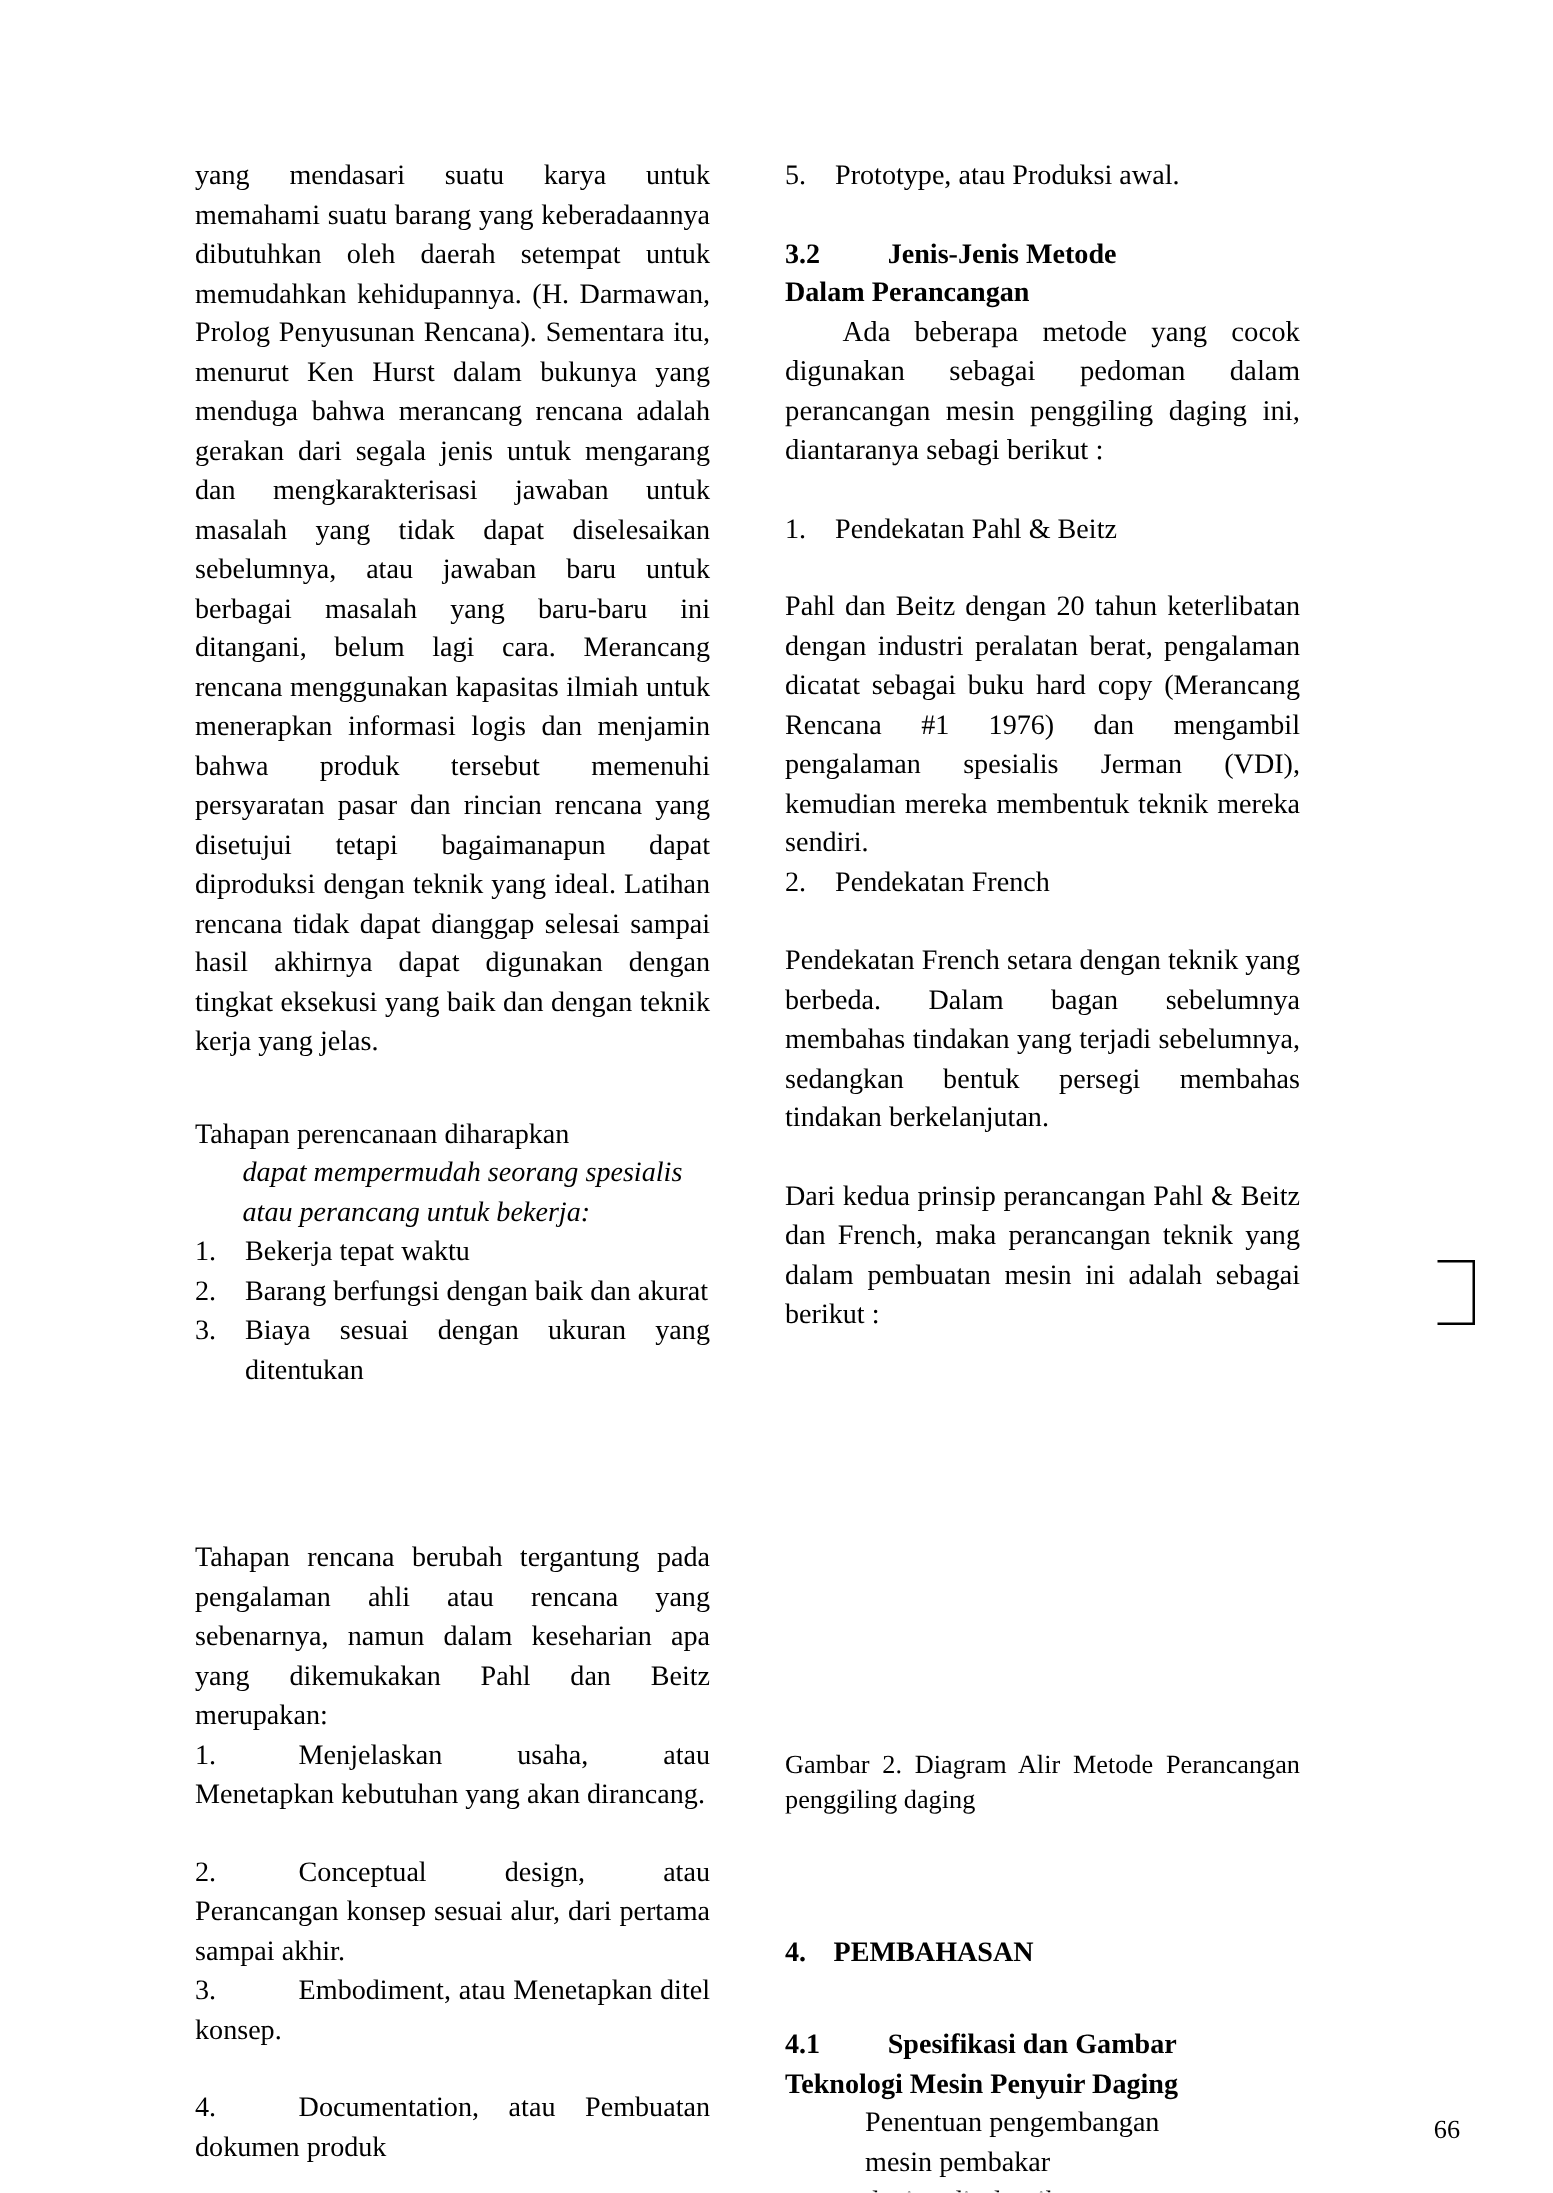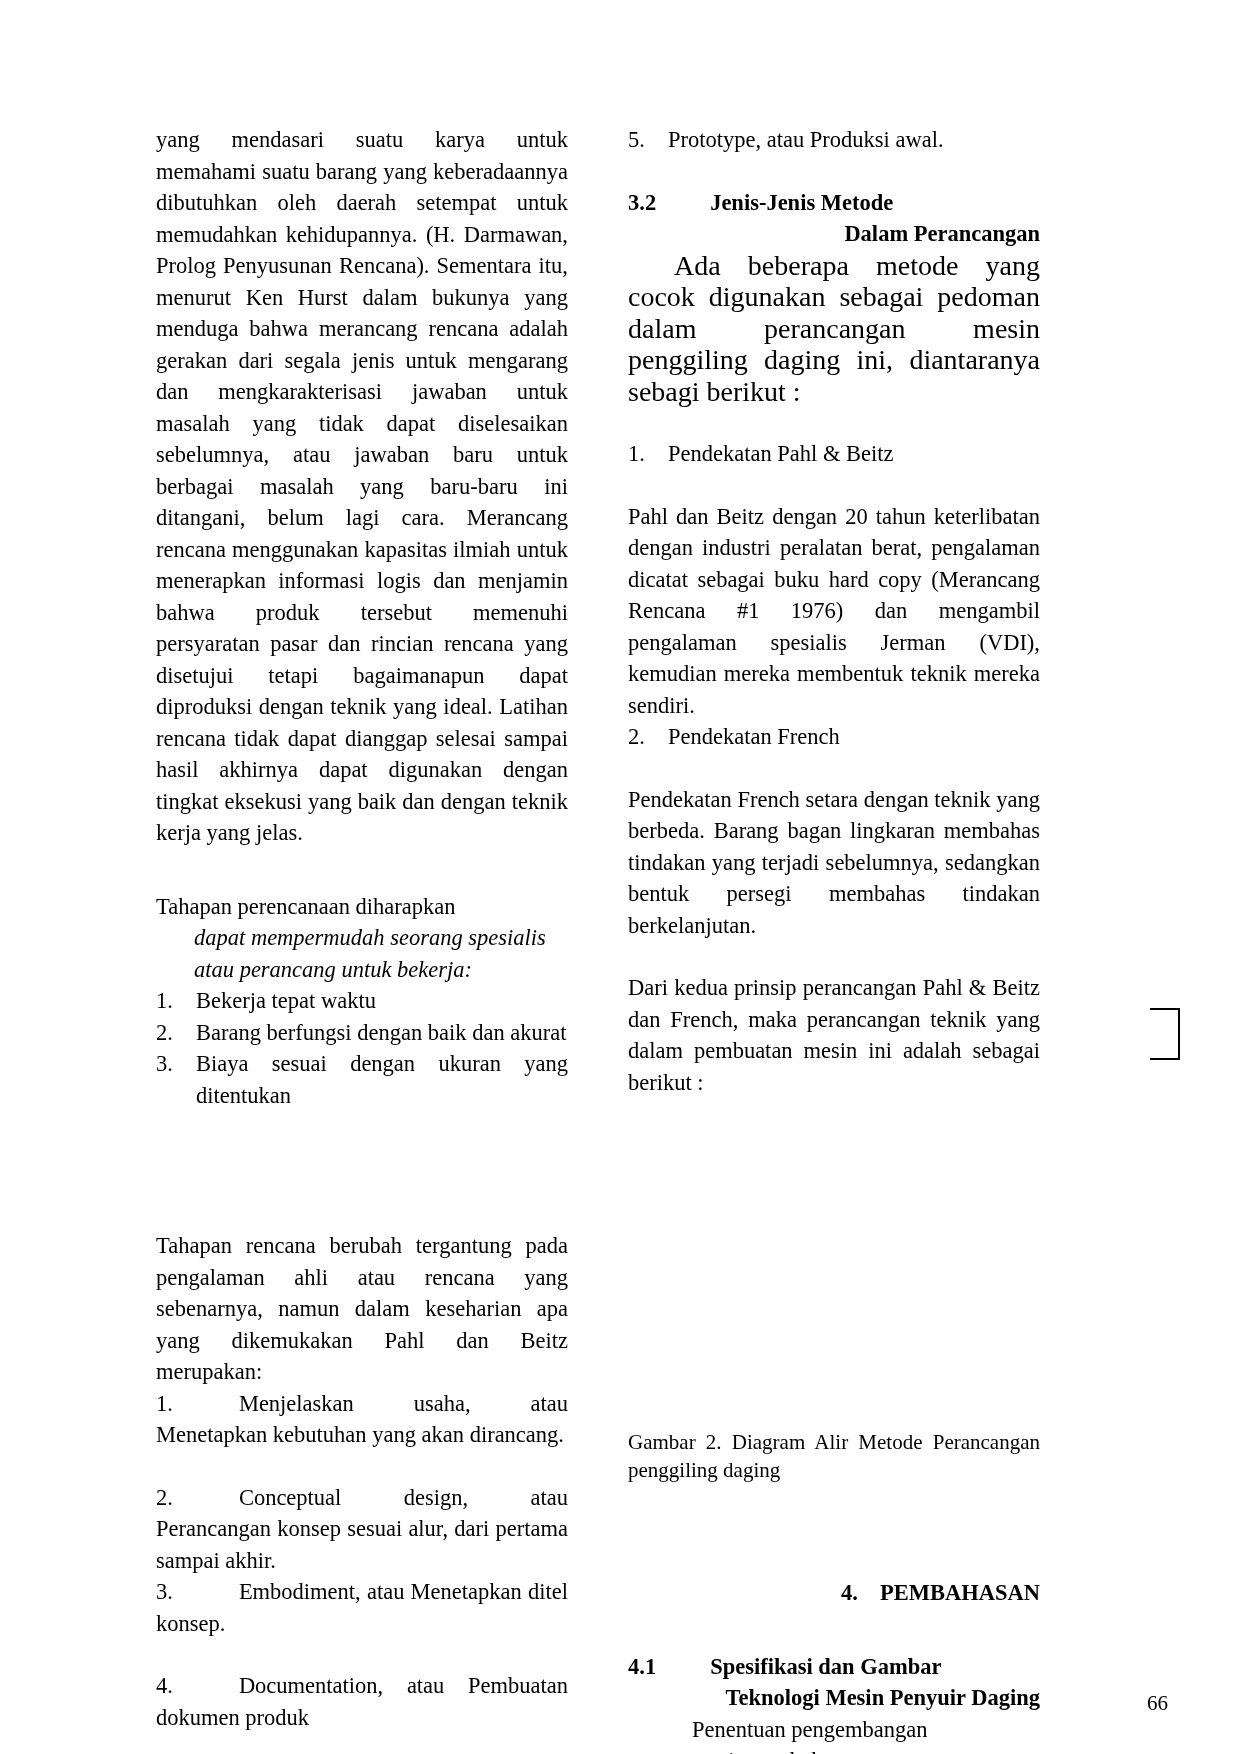--- a/index.html
+++ b/index.html
@@ -46,21 +46,21 @@
     font-size: 22.5px;
     line-height: 31.5px;
     font-weight: bold;
     text-align: justify;
     text-justify: inter-word;
   }
   .heading-left {
     font-size: 22.5px;
     line-height: 31.5px;
     font-weight: bold;
-    text-align: right;
+    text-align: left;
   }
   .caption {
     font-size: 21px;
     line-height: 28px;
     text-align: justify;
     text-justify: inter-word;
   }
   .gap-sm { height: 31px; }
   .gap-md { height: 42px; }
   .gap-lg { height: 62px; }
@@ -103,21 +103,21 @@
     line-height: 31.5px;
     text-align: justify;
     text-justify: inter-word;
   }
   .tabitem .tabgap {
     display: inline-block;
     width: 66px;
   }
 
   .indent-para {
-    font-size: 28px;
+    font-size: 23px;
     line-height: 31.5px;
     text-align: justify;
     text-justify: inter-word;
     text-indent: 46px;
   }
 
   .final-block {
     font-size: 22.5px;
     line-height: 31.5px;
     text-align: left;
@@ -229,21 +229,21 @@
 
       <div class="numlist">
         <div class="numrow">
           <span class="num">2.</span>
           <span class="txt-left">Pendekatan French</span>
         </div>
       </div>
 
       <div class="gap-sm"></div>
 
-      <p class="body">Pendekatan French setara dengan teknik yang berbeda. Barang bagan lingkaran membahas tindakan yang terjadi sebelumnya, sedangkan bentuk persegi membahas tindakan berkelanjutan.</p>
+      <p class="body">Pendekatan French setara dengan teknik yang berbeda. Dalam bagan sebelumnya membahas tindakan yang terjadi sebelumnya, sedangkan bentuk persegi membahas tindakan berkelanjutan.</p>
 
       <div class="gap-sm"></div>
 
       <p class="body">Dari kedua prinsip perancangan Pahl &amp; Beitz dan French, maka perancangan teknik yang dalam pembuatan mesin ini adalah sebagai berikut :</p>
 
       <div class="spacer-fig"></div>
 
       <p class="caption">Gambar 2. Diagram Alir Metode Perancangan penggiling daging</p>
 
       <div class="gap-lg"></div>

